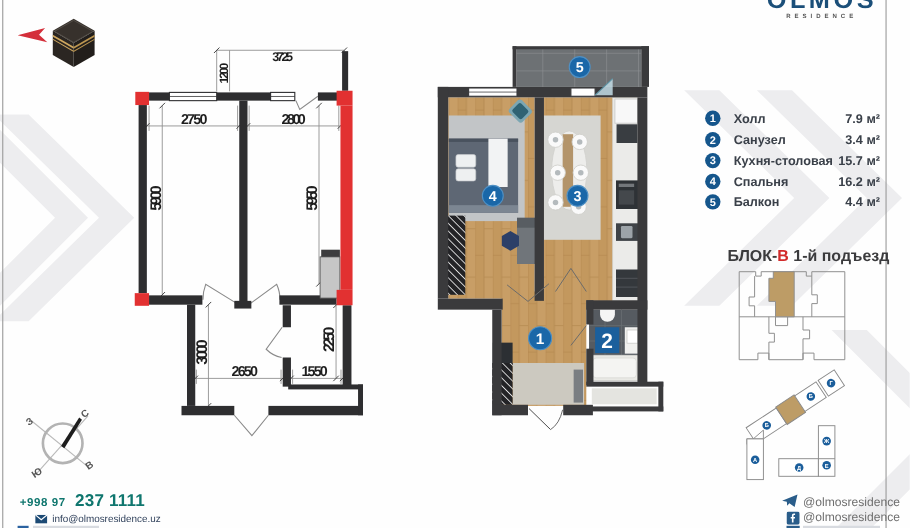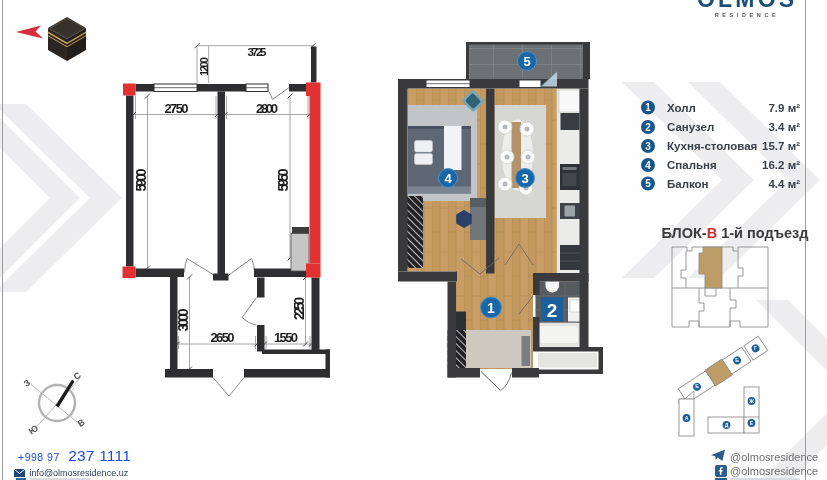--- a/index.html
+++ b/index.html
@@ -122,25 +122,25 @@
     <circle cx="37" cy="37" r="18" fill="none" stroke="#b3b3b3" stroke-width="2.4"></circle>
     <path d="M35.5 39.5 L52 13.5 L54.5 15.5 L38.5 41.5 Z" fill="#1d1d1d"></path>
     <g font-size="9" font-weight="bold" fill="#555" font-family="Liberation Sans,sans-serif">
       <text x="54" y="13" transform="rotate(-34 57 10)">С</text>
       <text x="4" y="20" transform="rotate(-34 7 17)">З</text>
       <text x="58" y="60" transform="rotate(-34 61 57)">В</text>
       <text x="9" y="67" transform="rotate(-34 13 64)">Ю</text>
     </g>
   </svg>
 
-  <div class="abs" style="left:18px;top:447px;font-weight:normal;color:#1d4ed8;">
+  <div class="abs" style="left:18px;top:447px;font-weight:bold;color:#0f766e;">
     <span style="font-size:10.5px;letter-spacing:0.5px;">+998 97</span>
     <span style="font-size:15.5px;letter-spacing:0.2px;margin-left:4px;">237 1111</span>
   </div>
-  <div class="abs" style="left:14px;top:463px;">
+  <div class="abs" style="left:32px;top:463px;">
     <svg width="11" height="8" viewBox="0 0 11 8" style="display:inline-block;vertical-align:middle;">
         <rect x="0" y="0" width="11" height="8" fill="#1c4a74"></rect>
         <path d="M0 0 L5.5 4.5 L11 0" stroke="#fff" stroke-width="1" fill="none"></path>
       </svg>
     <span style="font-size:9px;color:#31425c;vertical-align:middle;">info@olmosresidence.uz</span>
   </div>
   <div class="abs" style="left:16px;top:478px;width:10px;height:2px;background:#2a62a0;"></div>
   <div class="abs" style="left:30px;top:478px;width:60px;height:2px;background:#d8dbe0;"></div>
 
   <div class="abs" style="left:710px;top:449px;">

